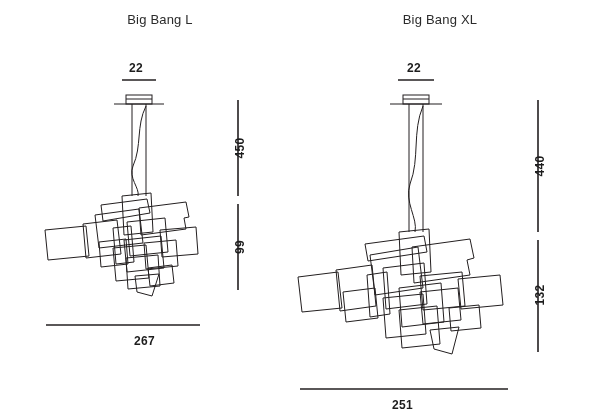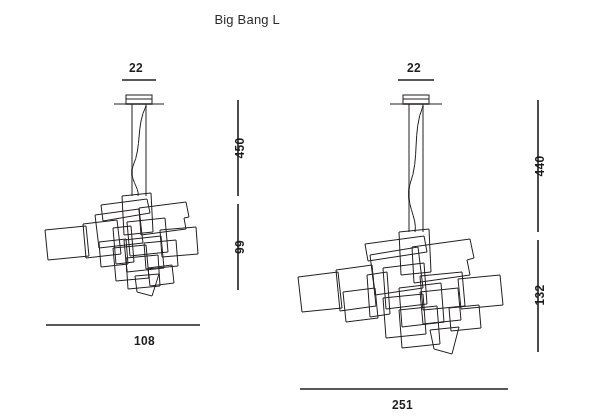--- a/index.html
+++ b/index.html
@@ -19,21 +19,21 @@
     position: absolute;
     inset: 0;
   }
   .fig-title {
     position: absolute;
     font-size: 13px;
     font-weight: 400;
     letter-spacing: 0.2px;
     color: #2b2b2b;
     white-space: nowrap;
-    text-align: right;
+    text-align: center;
   }
   #title-l { left: 40px; top: 12px; width: 240px; }
   #title-xl { left: 320px; top: 12px; width: 240px; }
 
   .dim-label {
     position: absolute;
     font-size: 12px;
     font-weight: 600;
     color: #1d1d1d;
     white-space: nowrap;
@@ -49,20 +49,21 @@
     top: 0;
   }
 </style>
 </head>
 <body>
 
 <div class="stage">
 
   <div class="fig-title" id="title-l">Big Bang L</div>
 
+  <div class="fig-title" id="title-xl">Big Bang XL</div>
 
   <svg class="drawing" width="600" height="420" viewBox="0 0 600 420">
 
     <g fill="none" stroke="#231f20" stroke-width="1" stroke-linejoin="miter" stroke-linecap="butt">
 
       <g>
 
         <line x1="122" y1="80" x2="156" y2="80" stroke-width="1.6"></line>
 
         <line x1="114" y1="104" x2="164" y2="104" stroke-width="1.2"></line>
@@ -142,21 +143,21 @@
 
     </g>
   </svg>
 
   <div class="dim-label" style="left:129px; top:61px;">22</div>
 
   <div class="dim-label vert" style="left:230px; top:141px;">450</div>
 
   <div class="dim-label vert" style="left:233px; top:240px;">99</div>
 
-  <div class="dim-label" style="left:134px; top:334px;">108</div>
+  <div class="dim-label" style="left:134px; top:334px;">267</div>
 
   <div class="dim-label" style="left:407px; top:61px;">22</div>
 
   <div class="dim-label vert" style="left:530px; top:159px;">440</div>
 
   <div class="dim-label vert" style="left:530px; top:288px;">132</div>
 
   <div class="dim-label" style="left:392px; top:398px;">251</div>
 
 </div>

